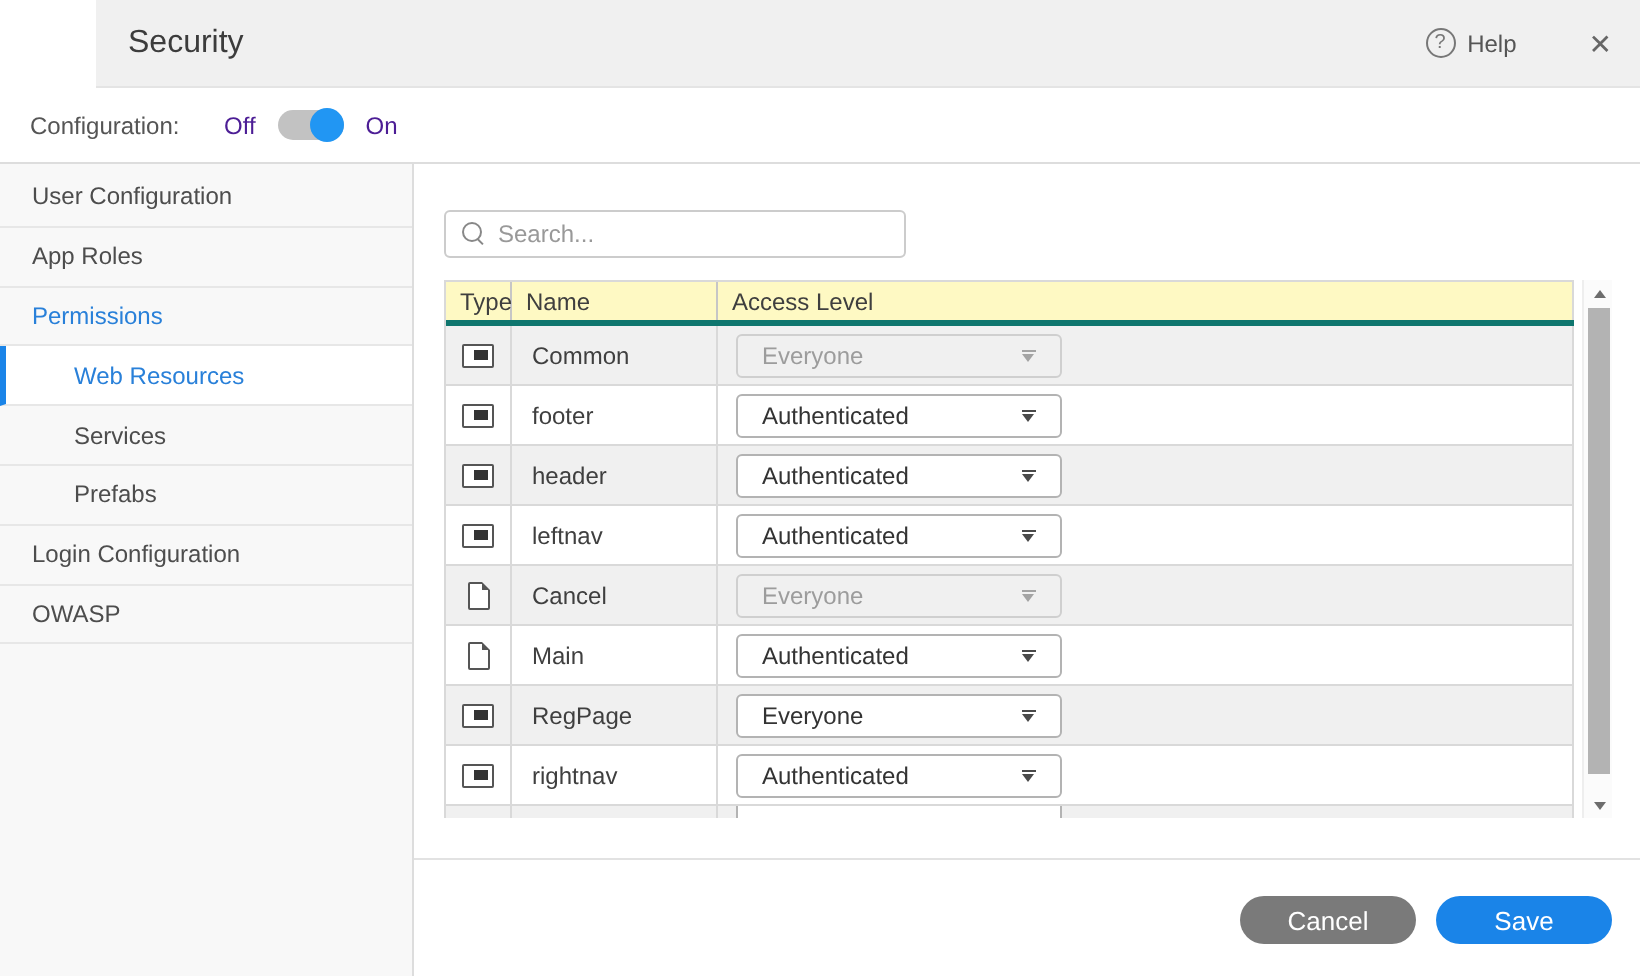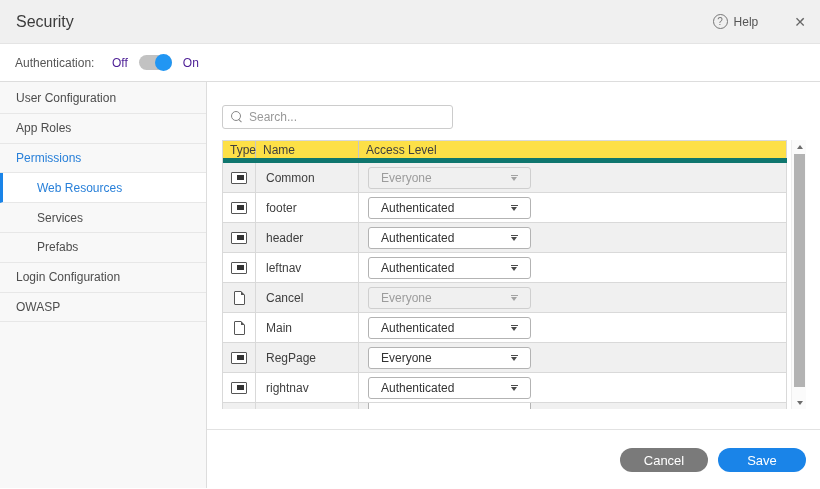--- a/index.html
+++ b/index.html
@@ -1,20 +1,20 @@
 <!DOCTYPE html>
 <html><head>
 <meta charset="utf-8">
 <style>
   * { margin:0; padding:0; box-sizing:border-box; }
   html,body { width:820px; height:489px; font-family:"Liberation Sans", sans-serif; background:#fff; overflow:hidden; }
   .app { width:820px; height:489px; position:relative; background:#fff; color:#444; }
 
   
-  .titlebar { height:44px; background:#f0f0f0; border-bottom:1px solid #e4e4e4; display:flex; align-items:center; justify-content:space-between; padding:0 14px 0 16px; }
+  .titlebar { height:44px; background:#f0f0f0; border-bottom:1px solid #e4e4e4; display:flex; align-items:center; justify-content:space-between; padding:0 14px 0 16px;margin-left:48px; }
   .title { font-size:16px; color:#3c3c3c; }
   .titlebar-right { display:flex; align-items:center; }
   .help-wrap { display:flex; align-items:center; cursor:pointer; }
   .help-circle { width:15px; height:15px; border:1px solid #777; border-radius:50%; color:#777; font-size:10px; line-height:13px; text-align:center; margin-right:6px; }
   .help-text { font-size:12px; color:#555; }
   .close-x { font-size:14px; color:#666; margin-left:36px; cursor:pointer; }
 
   
   .authbar { height:38px; background:#fff; border-bottom:1px solid #ddd; display:flex; align-items:center; padding-left:15px; }
   .auth-label { font-size:12px; color:#555; width:97px; }
@@ -39,21 +39,21 @@
   .searchbox { position:absolute; left:15px; top:23px; width:231px; height:24px; border:1px solid #ccc; border-radius:3px; background:#fff; display:flex; align-items:center; padding-left:8px; }
   .search-glyph { width:12px; height:12px; position:relative; margin-right:6px; }
   .search-glyph::before { content:""; position:absolute; left:0; top:0; width:8px; height:8px; border:1.3px solid #888; border-radius:50%; }
   .search-glyph::after { content:""; position:absolute; left:8px; top:8px; width:4px; height:1.4px; background:#888; transform:rotate(45deg); transform-origin:0 0; }
   .searchbox input { border:none; outline:none; font-size:12px; color:#444; width:180px; background:transparent; font-family:"Liberation Sans", sans-serif; }
   .searchbox input::placeholder { color:#999; }
 
   
   .scrollarea { position:absolute; left:15px; top:58px; width:584px; height:269px; overflow:hidden; }
   .table { width:565px; border-left:1px solid #d9d9d9; border-top:1px solid #d9d9d9; }
-  .thead { display:flex; height:22px; background:#fde047; border-bottom:5px solid #0f766e; }
+  .thead { display:flex; height:22px; background:#fef9c3; border-bottom:3px solid #0f766e; }
   .th { font-size:12px; color:#3f3f3f; display:flex; align-items:center; padding-left:7px; border-right:1px solid #c6c6c6; }
   .col-type { width:33px; }
   .col-name { width:103px; }
   .col-access { flex:1; border-right:1px solid #d9d9d9; }
   .trow { display:flex; height:30px; border-bottom:1px solid #d9d9d9; }
   .trow.r-gray { background:#f0f0f0;text-align:center; }
   .trow.r-white { background:#fff; }
   .td { display:flex; align-items:center; border-right:1px solid #d9d9d9; }
   .td.col-type { justify-content:center; }
   .td.col-name { padding-left:10px; font-size:12px; color:#3f3f3f; }
@@ -103,21 +103,21 @@
     <div class="titlebar-right">
       <div class="help-wrap">
         <span class="help-circle">?</span>
         <span class="help-text">Help</span>
       </div>
       <span class="close-x">✕</span>
     </div>
   </div>
 
   <div class="authbar">
-    <span class="auth-label">Authentication:</span>
+    <span class="auth-label">Configuration:</span>
     <span class="tog-off">Off</span>
     <div class="toggle">
       <div class="track"></div>
       <div class="knob"></div>
     </div>
     <span class="tog-on">On</span>
   </div>
 
   <div class="body">
 

